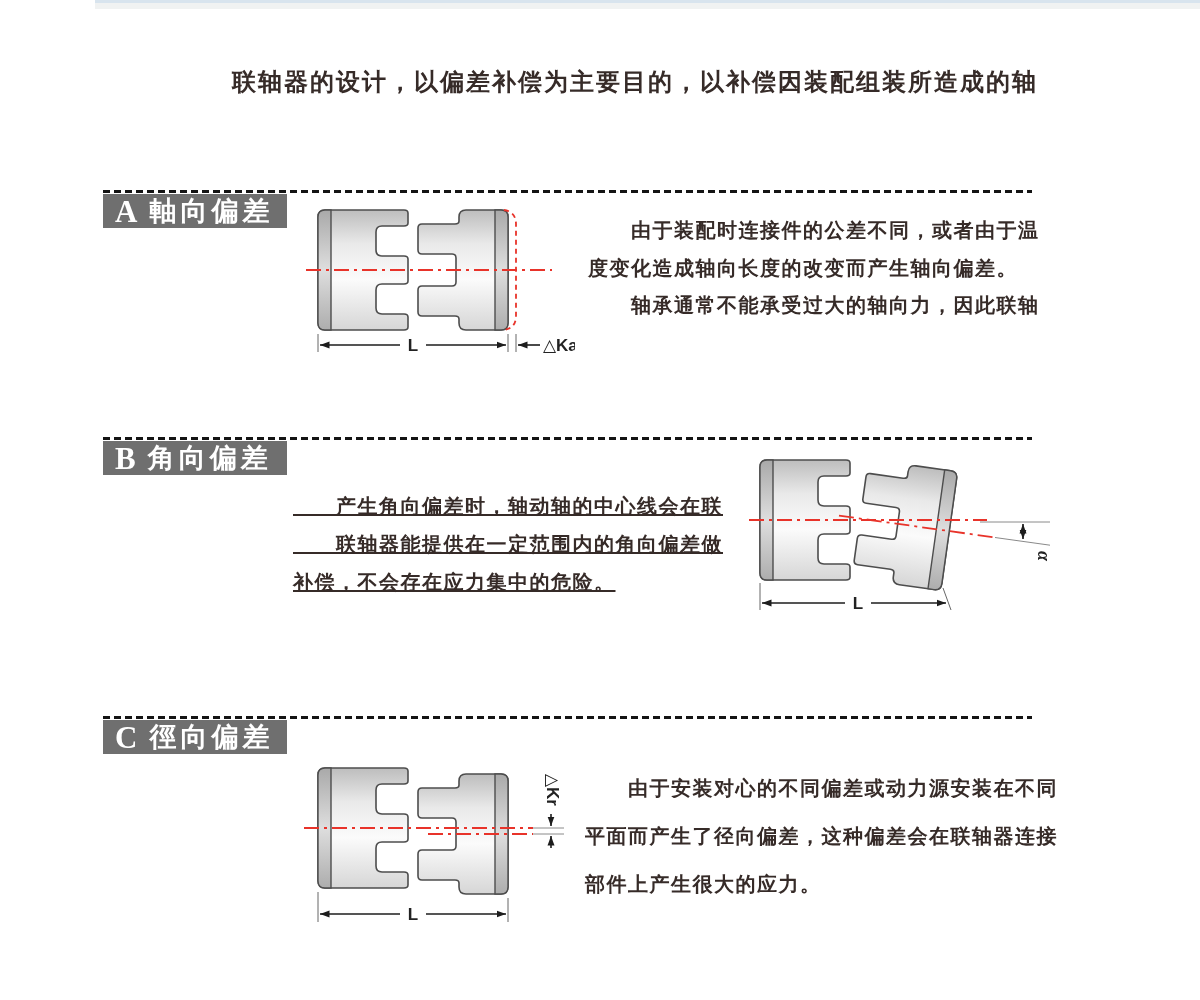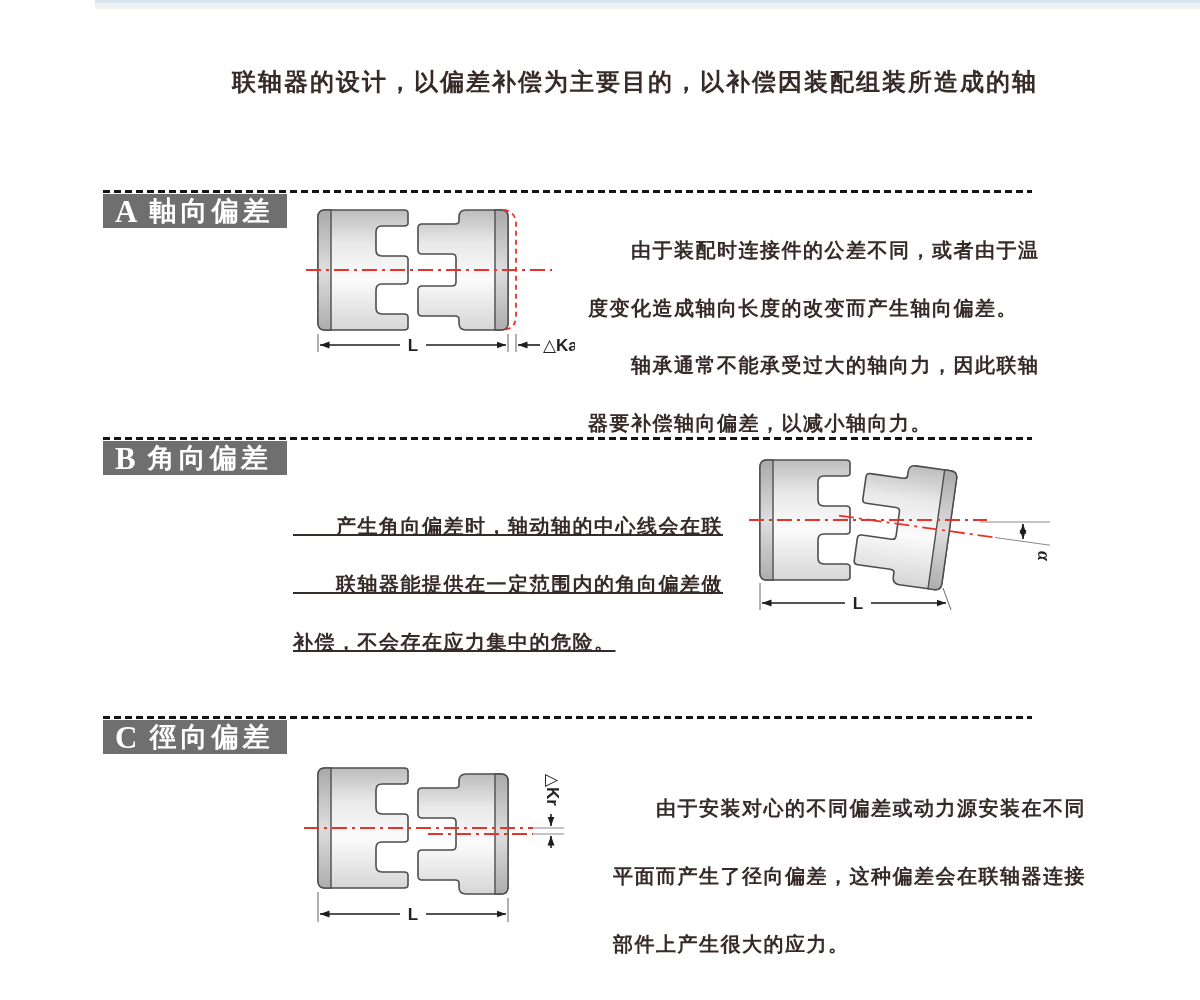--- a/index.html
+++ b/index.html
@@ -19,24 +19,24 @@
   .dotline{width:929px;height:3px;left:103px;
     background:repeating-linear-gradient(90deg,#141414 0 7px,transparent 7px 11px);}
   
   .hdr{left:103px;width:184px;height:34px;background:#6f6f6f;color:#ffffff;
     display:flex;align-items:center;padding-left:12px;box-sizing:border-box;}
   .hdr .letter{font-family:"Liberation Serif","DejaVu Serif",serif;
     font-weight:bold;font-size:31px;line-height:31px;margin-right:12px;}
   .hdr .title{font-size:27px;font-weight:bold;letter-spacing:4px;white-space:nowrap;}
   
   .txt{font-weight:bold;}
-  .txt div{white-space:pre;margin-top:20px;}
+  .txt div{white-space:pre;}
   .txt-a{left:588px;top:212px;font-size:20px;line-height:37.5px;letter-spacing:1.5px;}
   .txt-b{left:293px;top:487px;font-size:20px;line-height:38px;letter-spacing:1.5px;text-decoration:underline;}
-  .txt-c{left:613px;top:764px;font-size:20px;line-height:48px;letter-spacing:1.5px;}
+  .txt-c{left:585px;top:764px;font-size:20px;line-height:48px;letter-spacing:1.5px;}
   svg text{font-family:"Liberation Sans","DejaVu Sans",sans-serif;}
   .dimlabel{font-size:17px;font-weight:bold;fill:#222222;}
   .alphalabel{font-family:"Liberation Serif","DejaVu Serif",serif;
     font-size:18px;font-style:italic;font-weight:bold;fill:#222222;}
 </style>
 </head>
 <body>
 
 <svg width="0" height="0" style="position:absolute" aria-hidden="true">
   <defs>
@@ -93,21 +93,20 @@
     <text x="113" y="149" text-anchor="middle" class="dimlabel">L</text>
     <line x1="240" y1="143" x2="218" y2="143" stroke="#1d1d1d" stroke-width="1.6" marker-end="url(#arr)"></line>
     <text x="243" y="149" text-anchor="start" class="dimlabel">△Ka</text>
   </svg>
 </div>
 
 <div class="abs txt txt-a">
   <div>　　由于装配时连接件的公差不同，或者由于温</div>
   <div>度变化造成轴向长度的改变而产生轴向偏差。</div>
   <div>　　轴承通常不能承受过大的轴向力，因此联轴</div>
-  <div>器要补偿轴向偏差，以减小轴向力。</div>
 </div>
 
 <div class="abs dotline" style="top:437px;"></div>
 <div class="abs hdr" style="top:441px;">
   <span class="letter">B</span>
   <span class="title">角向偏差</span>
 </div>
 
 <div class="abs txt txt-b">
   <div>　　产生角向偏差时，轴动轴的中心线会在联</div>

